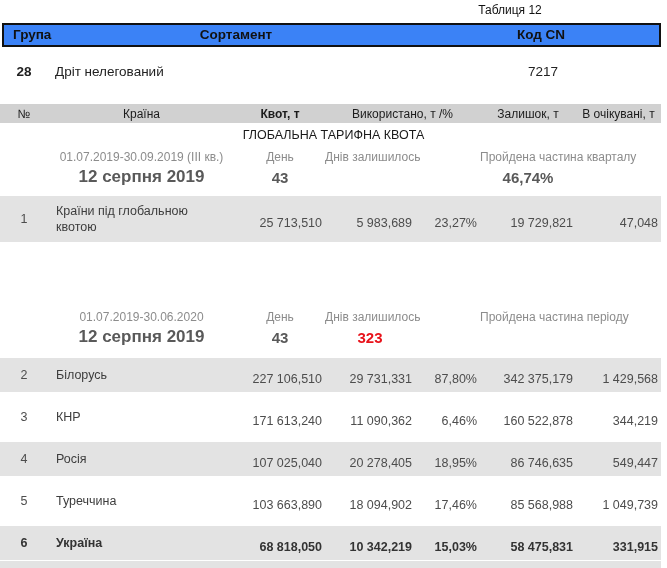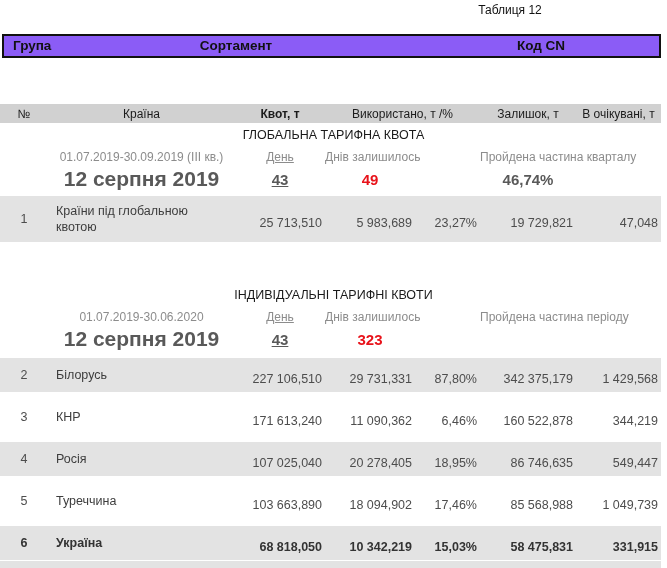--- a/index.html
+++ b/index.html
@@ -4,22 +4,22 @@
 <style>
   html,body{margin:0;padding:0;background:#fff;}
   .page{
     position:relative;width:667px;height:568px;overflow:hidden;background:#fff;
     font-family:"Liberation Sans","DejaVu Sans",sans-serif;color:#222;
   }
   
   .caption{position:absolute;top:3px;left:420px;width:180px;text-align:center;
     font-size:12px;color:#111;}
   
-  .t1-header{position:absolute;top:34px;left:2px;width:655px;height:20px;
-    background:#8b5cf6;border:2px solid #111;}
+  .t1-header{position:absolute;top:23px;left:2px;width:655px;height:20px;
+    background:#3b82f6;border:2px solid #111;}
   .t1-header .h{position:absolute;top:0;height:20px;line-height:20px;
     font-weight:bold;font-size:13.5px;color:#111;}
   .t1-group{left:9px;}
   .t1-assort{left:132px;width:200px;text-align:center;}
   .t1-code{left:437px;width:200px;text-align:center;}
   
   .t1-row{position:absolute;top:62px;left:0;width:667px;height:20px;}
   .t1-row .v{position:absolute;top:0;height:20px;line-height:20px;font-size:13.5px;color:#222;}
   .t1-num{left:0;width:48px;text-align:center;font-weight:bold;font-size:14px;color:#333;}
   .t1-name{left:55px;}
@@ -31,24 +31,24 @@
     font-size:12px;color:#1c1c1c;}
   .t2-header .hc{text-align:center;white-space:nowrap;}
   .t2-header .span2{grid-column:4 / span 2;}
   .hb{font-weight:bold;}
   
   .sec-title{position:absolute;left:0;width:667px;text-align:center;font-size:12.5px;color:#1a1a1a;}
   .sec-labels,.sec-values{position:absolute;left:0;width:661px;}
   .sec-labels .lc{font-size:12px;color:#8c8c8c;text-align:center;white-space:nowrap;}
   .sec-values .vc{font-weight:bold;text-align:center;white-space:nowrap;color:#595959;}
   .lc.c2,.vc.c2{grid-column:2;}
-  .lc.c3,.vc.c3{grid-column:3;text-decoration:underline;}
+  .lc.c3,.vc.c3{grid-column:3;}
   .lc.c4,.vc.c4{grid-column:4;}
   .lc.c6,.vc.c6{grid-column:6;}
-  .vc.bigdate{font-size:21px;}
+  .vc.bigdate{font-size:17px;}
   .vc.bignum{font-size:15px;}
   .vc.red{color:#e8121a;}
   .sec1-title{top:128px;} .sec1-labels{top:150px;} .sec1-values{top:167px;}
   .sec2-title{top:288px;} .sec2-labels{top:310px;} .sec2-values{top:327px;}
   
   .rows{position:absolute;left:0;width:661px;}
   .rows1{top:196px;} .rows2{top:358px;}
   .row{width:661px;}
   .rows1 .row{height:46px;}
   .rows2 .row{height:34px;margin-bottom:8px;}
@@ -66,56 +66,59 @@
 <div class="page">
 
   <div class="caption">Таблиця 12</div>
 
   <div class="t1-header">
     <span class="h t1-group">Група</span>
     <span class="h t1-code">Код CN</span>
     <span class="h t1-assort">Сортамент</span>
   </div>
 
+  <div class="t1-row">
+    <span class="v t1-num">28</span>
+    <span class="v t1-name">Дріт нелегований</span>
+    <span class="v t1-cn">7217</span>
+  </div>
 
   <div class="t2-header grid">
     <div class="hc">№</div>
     <div class="hc">Країна</div>
     <div class="hc hb">Квот, т</div>
     <div class="hc span2">Використано, т /%</div>
     <div class="hc" style="grid-column:6">Залишок, т</div>
     <div class="hc" style="grid-column:7">В очікувані, т</div>
   </div>
 
   <div class="sec-title sec1-title">ГЛОБАЛЬНА ТАРИФНА КВОТА</div>
   <div class="sec-labels sec1-labels grid">
     <div class="lc c2">01.07.2019-30.09.2019  (III кв.)</div>
     <div class="lc c3">День</div>
     <div class="lc c4">Днів залишилось</div>
     <div class="lc c6">Пройдена частина кварталу</div>
   </div>
   <div class="sec-values sec1-values grid">
     <div class="vc c2 bigdate">12 серпня 2019</div>
     <div class="vc c3 bignum">43</div>
-    <div class="vc c4 bignum red">49</div>
     <div class="vc c6 bignum">46,74%</div>
   </div>
   <div class="rows rows1">
       <div class="row grid band">
         <div class="c cnum">1</div>
         <div class="c ccountry">Країни під глобальною квотою</div>
         <div class="c cval">25 713,510</div>
         <div class="c cval">5 983,689</div>
         <div class="c cval">23,27%</div>
         <div class="c cval">19 729,821</div>
         <div class="c cval">47,048</div>
       </div>
     </div>
 
-  <div class="sec-title sec2-title">ІНДИВІДУАЛЬНІ ТАРИФНІ КВОТИ</div>
   <div class="sec-labels sec2-labels grid">
     <div class="lc c2">01.07.2019-30.06.2020</div>
     <div class="lc c3">День</div>
     <div class="lc c4">Днів залишилось</div>
     <div class="lc c6">Пройдена частина періоду</div>
   </div>
   <div class="sec-values sec2-values grid">
     <div class="vc c2 bigdate">12 серпня 2019</div>
     <div class="vc c3 bignum">43</div>
     <div class="vc c4 bignum red">323</div>

